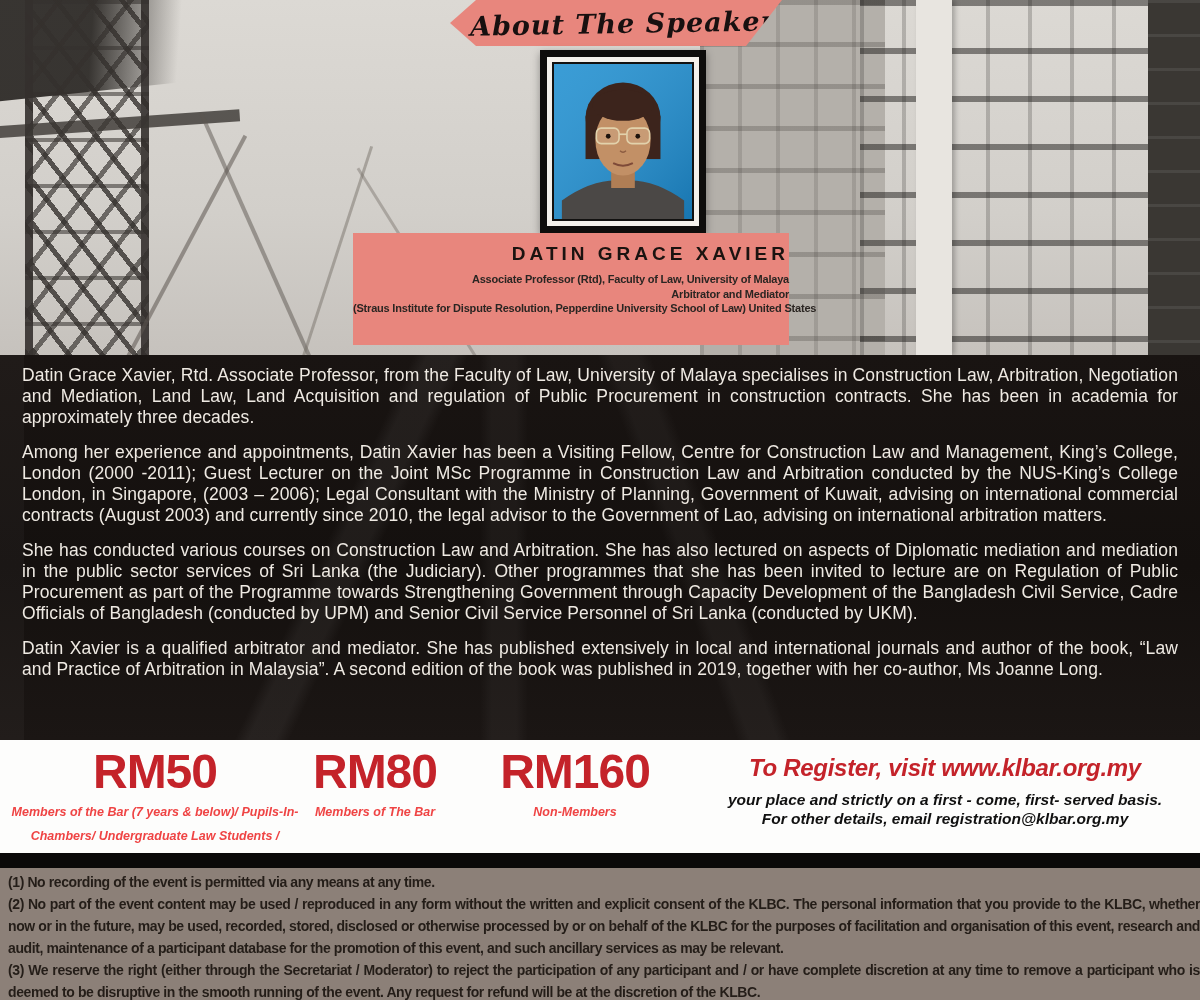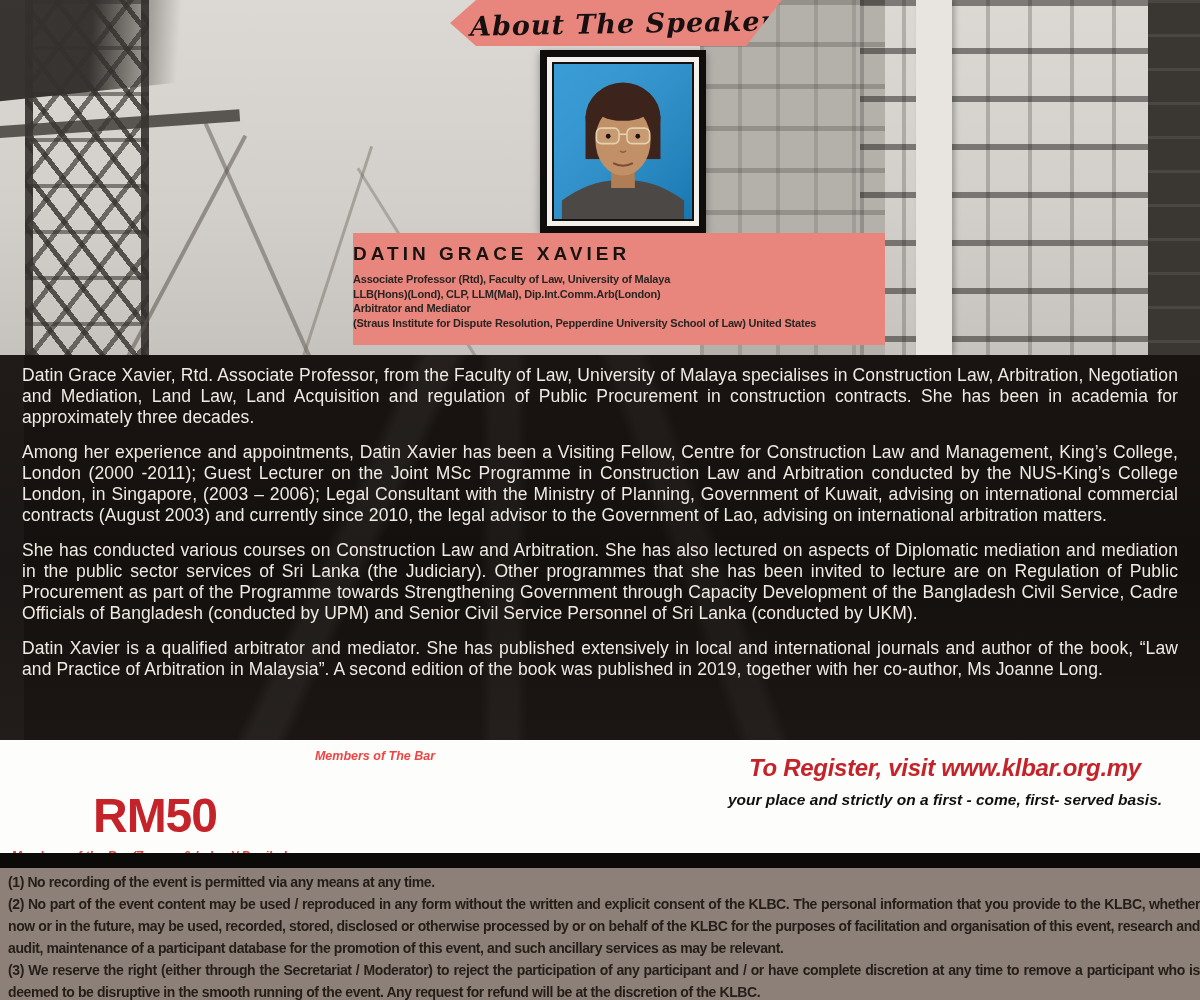--- a/index.html
+++ b/index.html
@@ -42,43 +42,43 @@
     clip-path:polygon(26px 0,100% 0,calc(100% - 36px) 100%,26px 100%,0 50%);
     display:flex;align-items:center;justify-content:center;padding-left:14px;box-sizing:border-box;}
   .ribbon span{font-family:"DejaVu Serif",serif;font-style:italic;font-weight:bold;
     font-size:27px;letter-spacing:1px;color:#181010;transform:rotate(-1deg);}
   
   .photo-frame{position:absolute;left:540px;top:50px;width:166px;height:183px;
     background:#f4f1ec;border:7px solid #0e0d0c;box-sizing:border-box;box-shadow:0 3px 8px rgba(0,0,0,.35);}
   .photo-inner{position:absolute;left:5px;top:5px;right:5px;bottom:5px;border:2px solid #121110;overflow:hidden;}
   .photo-inner svg{display:block;width:100%;height:100%;}
   
-  .speaker-box{position:absolute;left:353px;top:233px;width:532px;height:112px;
-    background:var(--salmon,#e8867d);text-align:left;box-sizing:border-box;padding-top:10px;}
+  .speaker-box{position:absolute;left:353px;top:233px;width:436px;height:112px;
+    background:var(--salmon,#e8867d);text-align:right;box-sizing:border-box;padding-top:10px;}
   .speaker-name{margin:0 0 7px 0;font-size:19px;font-weight:bold;letter-spacing:4px;color:#1b1310;}
   .cred-line{font-size:11px;font-weight:bold;line-height:14.5px;color:#2a2522;
     letter-spacing:-0.2px;white-space:nowrap;}
   
   .bio{position:absolute;left:0;top:355px;width:1200px;height:385px;
     background:linear-gradient(180deg,#191412 0%,#14100e 55%,#1b1614 100%);
     box-sizing:border-box;padding:10px 22px 0 22px;overflow:hidden;}
   .bio::before{content:"";position:absolute;left:0;top:0;right:0;bottom:0;pointer-events:none;
     background:
       linear-gradient(115deg,transparent 30%,rgba(255,255,255,.05) 31%,rgba(255,255,255,.05) 33%,transparent 34%),
       linear-gradient(70deg,transparent 55%,rgba(255,255,255,.04) 56%,rgba(255,255,255,.04) 58%,transparent 59%),
       linear-gradient(90deg,rgba(255,255,255,.03) 0 2%,transparent 2% 40%,rgba(255,255,255,.04) 41% 43%,transparent 44%);}
   .bio p{position:relative;margin:0 0 14px 0;color:#efeae3;font-size:17.5px;line-height:21px;
     text-align:justify;letter-spacing:0.1px;}
   
   .pricing{position:absolute;left:0;top:740px;width:1200px;height:113px;background:#fdfdfc;}
   .tier{position:absolute;top:4px;text-align:center;}
   .tier-0{left:10px;width:290px;}
   .tier-1{left:300px;width:150px;}
   .tier-2{left:465px;width:220px;}
-  .price{font-size:48px;font-weight:bold;color:var(--accent-red,#c4232a);line-height:56px;letter-spacing:-1px;margin-top:44px;}
+  .price{font-size:48px;font-weight:bold;color:var(--accent-red,#c4232a);line-height:56px;letter-spacing:-1px;}
   .tier-label{font-size:12.5px;font-weight:bold;font-style:italic;line-height:24px;color:#ef4444;}
   .register{position:absolute;left:700px;top:14px;width:490px;text-align:center;font-style:italic;}
   .reg-headline{font-size:24px;font-weight:800;color:var(--accent-red,#c4232a);letter-spacing:-0.3px;margin-bottom:8px;}
   .reg-line{font-size:15.5px;font-weight:bold;color:#101010;line-height:19px;white-space:nowrap;}
   
   .divider{position:absolute;left:0;top:853px;width:1200px;height:15px;background:#0b0a09;}
   .terms{position:absolute;left:0;top:868px;width:1200px;height:132px;
     background:var(--terms-background,#8c8078);box-sizing:border-box;padding:3px 0 0 8px;overflow:hidden;}
   .terms p{margin:0;font-size:14px;font-weight:bold;letter-spacing:-0.4px;line-height:22px;
     color:#241d18;text-align:justify;}
@@ -129,44 +129,49 @@
           <circle cx="85" cy="70" r="2.4" fill="#1d120c"></circle>
           <path d="M67,84 Q70,87 73,84" stroke="#8a5a40" stroke-width="1.4" fill="none"></path>
           <path d="M60,96 Q70,101 80,96" stroke="#7e4a38" stroke-width="2" fill="none"></path>
         </svg>
       </div>
     </div>
 
     <div class="speaker-box">
       <h1 class="speaker-name">DATIN GRACE XAVIER</h1>
       <div class="cred-line">Associate Professor (Rtd), Faculty of Law, University of Malaya</div>
-      <div class="cred-line">LLB(Hons)(Lond), CLP, LLM(Mal), Dip.Int.Comm.Arb(London)</div>
       <div class="cred-line">Arbitrator and Mediator</div>
       <div class="cred-line">(Straus Institute for Dispute Resolution, Pepperdine University School of Law) United States</div>
     </div>
   </section>
 
   <section class="bio">
     <p>Datin Grace Xavier, Rtd. Associate Professor, from the Faculty of Law, University of Malaya specialises in Construction Law, Arbitration, Negotiation and Mediation, Land Law, Land Acquisition and regulation of Public Procurement in construction contracts. She has been in academia for approximately three decades.</p>
     <p>Among her experience and appointments, Datin Xavier has been a Visiting Fellow, Centre for Construction Law and Management, King’s College, London (2000 -2011); Guest Lecturer on the Joint MSc Programme in Construction Law and Arbitration conducted by the NUS-King’s College London, in Singapore, (2003 – 2006);  Legal Consultant with the Ministry of Planning, Government of Kuwait, advising on international commercial contracts (August 2003) and currently since 2010, the legal advisor to the Government of Lao, advising on international arbitration matters.</p>
     <p>She has conducted various courses on Construction Law and Arbitration.  She has also lectured on aspects of Diplomatic mediation and mediation in the public sector services of Sri Lanka (the Judiciary).  Other programmes that she has been invited to lecture are on Regulation of Public Procurement as part of the Programme towards Strengthening Government through Capacity Development of the Bangladesh Civil Service, Cadre Officials of Bangladesh (conducted by UPM) and Senior Civil Service Personnel of Sri Lanka (conducted by UKM).</p>
     <p>Datin Xavier is a qualified arbitrator and mediator.  She has published extensively in local and international journals and author of the book, “Law and Practice of Arbitration in Malaysia”.  A second edition of the book was published in 2019, together with her co-author, Ms Joanne Long.</p>
   </section>
 
   <section class="pricing">
     <div class="tier tier-0">
       <div class="price">RM50</div>
       <div class="tier-label">Members of the Bar (7 years &amp; below)/ Pupils-In-Chambers/ Undergraduate Law Students / Registered OKU</div>
     </div>
     <div class="tier tier-1">
+      <div class="price">RM80</div>
       <div class="tier-label">Members of The Bar</div>
+    </div>
+    <div class="tier tier-2">
+      <div class="price">RM160</div>
+      <div class="tier-label">Non-Members</div>
     </div>
     <div class="register">
       <div class="reg-headline">To Register, visit www.klbar.org.my</div>
       <div class="reg-line">your place and strictly on a first - come, first- served basis.</div>
+      <div class="reg-line">For other details, email registration@klbar.org.my</div>
     </div>
   </section>
 
   <div class="divider"></div>
 
   <section class="terms">
     <p>(1) No recording of the event is permitted via any means at any time.</p>
     <p>(2) No part of the event content may be used / reproduced in any form without the written and explicit consent of the KLBC. The personal information that you provide to the KLBC, whether now or in the future, may be used, recorded, stored, disclosed or otherwise processed by or on behalf of the KLBC for the purposes of facilitation and organisation of this event, research and audit, maintenance of a participant database for the promotion of this event, and such ancillary services as may be relevant.</p>
     <p>(3) We reserve the right (either through the Secretariat / Moderator) to reject the participation of any participant and / or have complete discretion at any time to remove a participant who is deemed to be disruptive in the smooth running of the event. Any request for refund will be at the discretion of the KLBC.</p>
   </section>

